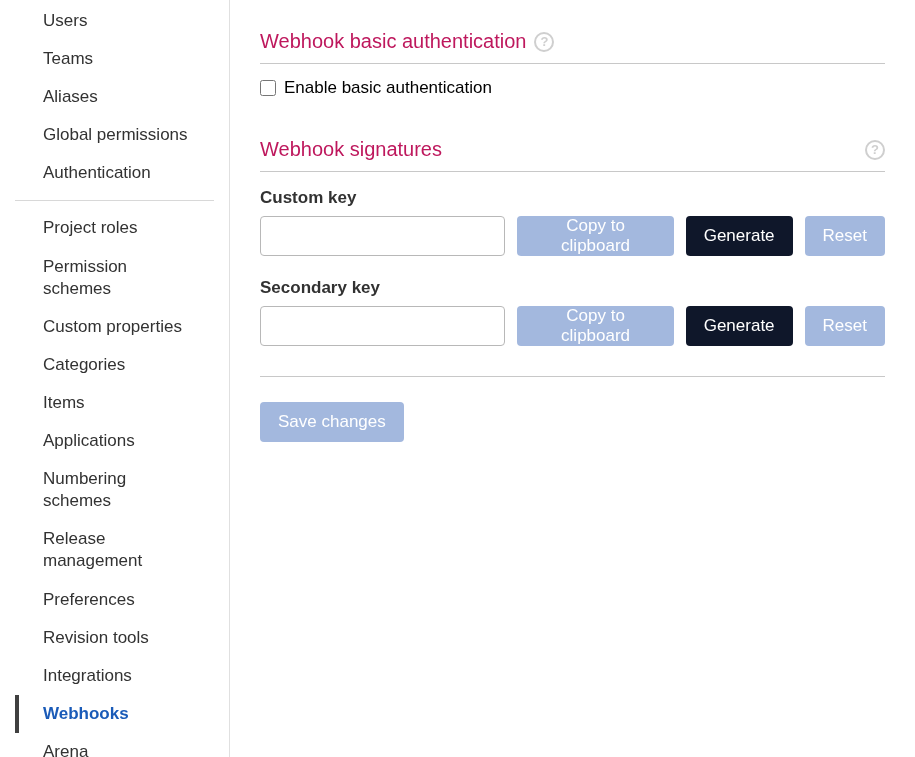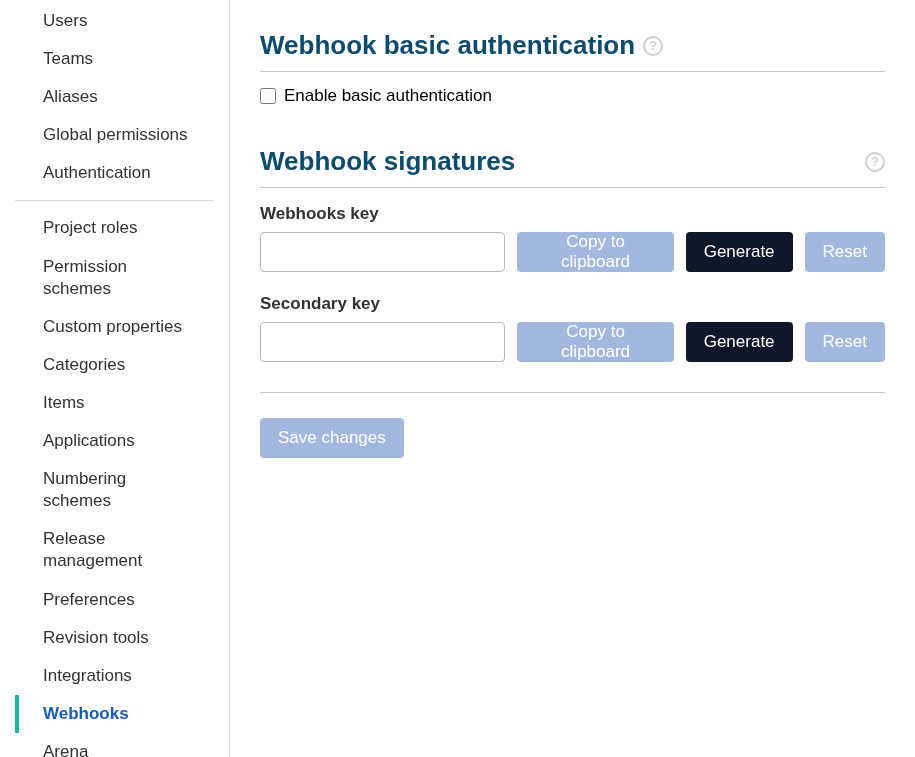--- a/index.html
+++ b/index.html
@@ -47,41 +47,41 @@
     .nav-item {
       padding: 8px 18px 8px 28px;
       cursor: pointer;
       color: #323232;
       font-size: 17px;
       line-height: 1.3;
     }
     .nav-item.active {
       color: #1a5bb8;
       font-weight: 600;
-      border-left: 4px solid #14b8a6;
+      border-left: 4px solid #404040;
       padding-left: 24px;
     }
     
     .main {
       flex: 1;
       padding: 10px 30px 20px 30px;
       overflow-y: auto;
     }
     .section-heading {
       display: flex;
       align-items: center;
       gap: 8px;
       border-bottom: 1px solid #c8c8c8;
       padding: 12px 0 10px 0;
       margin-top: 8px;
     }
     .section-heading h2 {
-      font-size: 26px;
-      font-weight: 700;
-      color: #0c4a6e;
+      font-size: 20px;
+      font-weight: 400;
+      color: #be185d;
     }
     .help-icon {
       width: 20px;
       height: 20px;
       border: 2px solid #cfcfcf;
       border-radius: 50%;
       display: inline-flex;
       align-items: center;
       justify-content: center;
       color: #cfcfcf;
@@ -192,21 +192,21 @@
     <input type="checkbox" id="enableBasicAuth" style="">
     <label for="enableBasicAuth">Enable basic authentication</label>
   </div>
 
   <div class="section-heading" style="margin-top:10px;justify-content:space-between;">
     <h2>Webhook signatures</h2>
     <span class="help-icon">?</span>
   </div>
 
   <div class="field-block">
-    <span class="field-label">Webhooks key</span>
+    <span class="field-label">Custom key</span>
     <div class="field-row">
       <input type="text" class="key-input" style="">
       <button class="btn btn-light">Copy to clipboard</button>
       <button class="btn btn-primary">Generate</button>
       <button class="btn btn-light">Reset</button>
     </div>
   </div>
 
   <div class="field-block" style="margin-top:22px;">
     <span class="field-label">Secondary key</span>

